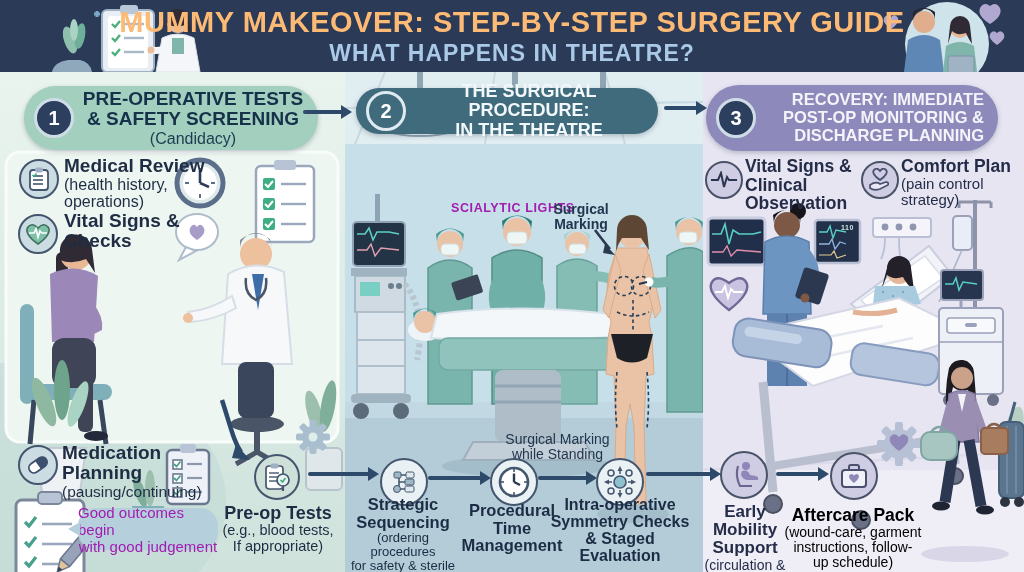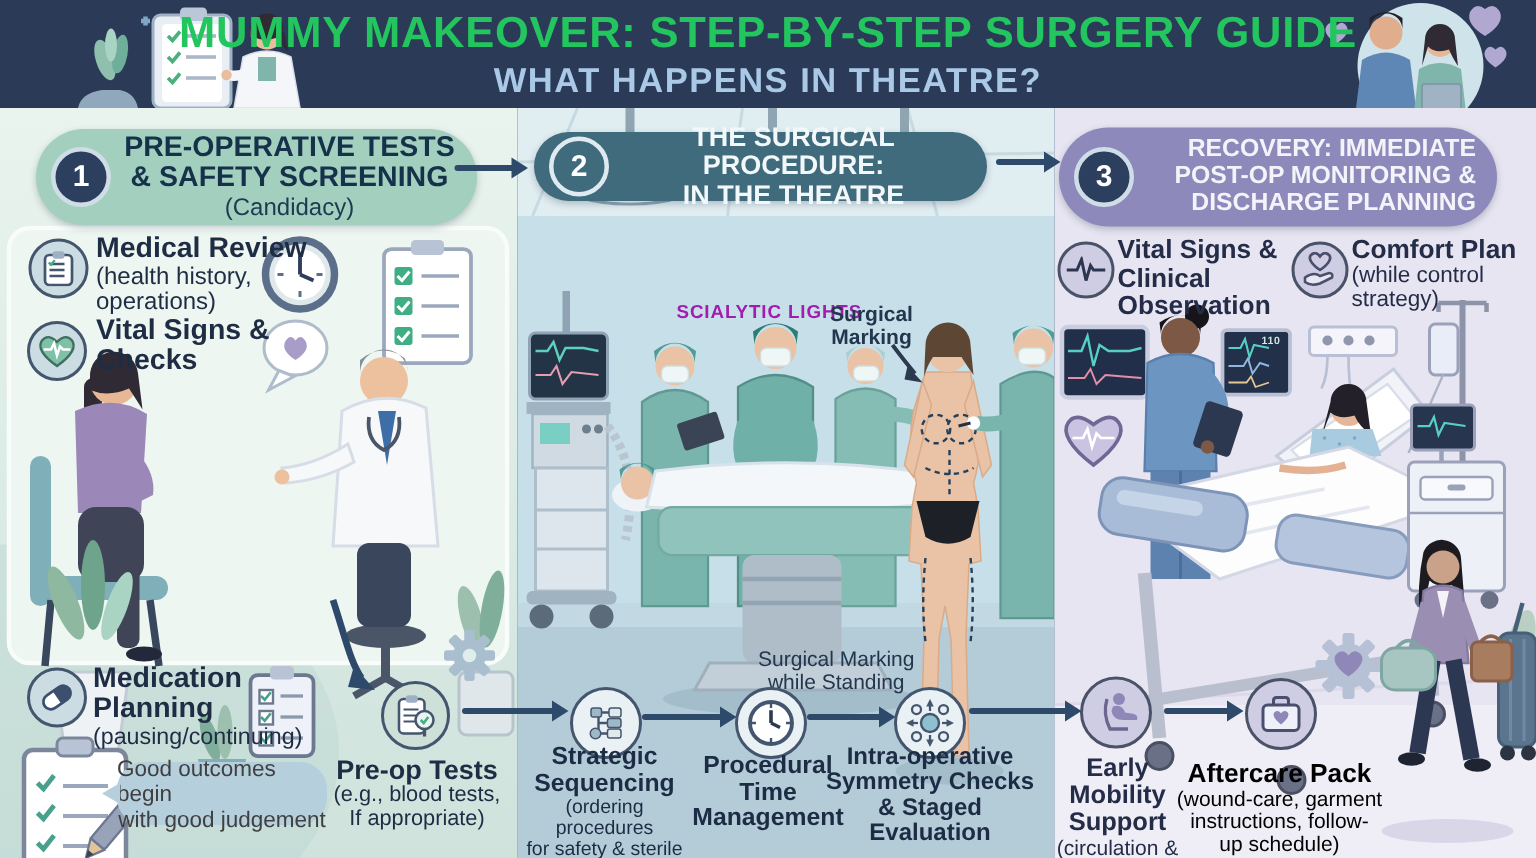--- a/index.html
+++ b/index.html
@@ -1,21 +1,21 @@
 <!DOCTYPE html>
 <html><head>
 <meta charset="utf-8">
 <style>
   html,body{margin:0;padding:0;background:#ffffff;}
   #stage{position:relative;width:1024px;height:572px;overflow:hidden;
          font-family:"Liberation Sans",sans-serif;color:#1e2c44;background:#2a3a57;}
   
   #hdr{position:absolute;left:0;top:0;width:1024px;height:72px;background:#2a3a57;}
   .h-title{position:absolute;left:0;top:6px;width:1024px;text-align:center;
-           font-weight:700;font-size:29px;letter-spacing:.5px;color:#22c55e;white-space:nowrap;}
+           font-weight:700;font-size:29px;letter-spacing:.5px;color:#fdba74;white-space:nowrap;}
   .h-sub{position:absolute;left:0;top:40px;width:1024px;text-align:center;
          font-weight:700;font-size:23px;letter-spacing:1px;color:#a9c9e6;white-space:nowrap;}
   .hart{position:absolute;top:0;height:72px;}
   
   .panel{position:absolute;top:72px;height:500px;overflow:hidden;}
   #p1{left:0;width:345px;background:linear-gradient(180deg,#eaf4ee 0%,#ddece6 45%,#cfe2dc 100%);}
   #p2{left:345px;width:358px;background:#c7dfe9;}
   #p3{left:703px;width:321px;background:#e7e5f2;}
   .scene{position:absolute;left:0;top:0;}
   
@@ -41,21 +41,21 @@
   .cicon{position:absolute;border-radius:50%;display:flex;align-items:center;justify-content:center;}
   .ci-g{background:#ccdce3;border:2.5px solid #44566e;}
   .ci-b{background:#e9f1f4;border:2.5px solid #44566e;}
   .ci-p{background:#cfcde4;border:2.5px solid #4a5268;}
   
   .arrow{position:absolute;background:#2e4a6b;height:3.5px;border-radius:2px;}
   .arrow::after{content:"";position:absolute;right:-9px;top:-5.2px;width:0;height:0;
     border-left:11px solid #2e4a6b;border-top:7px solid transparent;border-bottom:7px solid transparent;}
   
   #quote{position:absolute;left:78px;top:436px;width:140px;height:42px;background:#b6cfdd;border-radius:18px;
-         display:flex;flex-direction:column;align-items:center;justify-content:center;font-size:15px;color:#404040;}
+         display:flex;flex-direction:column;align-items:center;justify-content:center;font-size:15px;color:#a21caf;}
   #quote::before{content:"";position:absolute;left:-10px;top:14px;border-right:12px solid #b6cfdd;
          border-top:7px solid transparent;border-bottom:7px solid transparent;}
   .tiny-mon{position:absolute;color:#cfe6e2;font-size:7px;font-weight:700;letter-spacing:.5px;}
 </style>
 </head>
 <body>
 
 <div id="stage">
 
   <div id="hdr">
@@ -683,21 +683,21 @@
       <span class="b" style="display:block;font-size:17.5px">Observation</span>
     </div>
     <div class="cicon ci-p" style="left:158px;top:89px;width:34px;height:34px">
       <svg width="26" height="24" viewBox="0 0 26 24">
           <path d="M13 12 C7 8 5 4 7 2 q3 -3 6 1 q3 -4 6 -1 c2 2 0 6 -6 10 Z" fill="none" stroke="#4a4f6e" stroke-width="1.8"></path>
           <path d="M3 17 q6 -4 10 -1 l6 -2 q3 0 2 3 l-8 4 q-6 2 -10 -1 Z" fill="#e9e7f3" stroke="#4a4f6e" stroke-width="1.7"></path>
         </svg>
     </div>
     <div class="txt" style="left:198px;top:85px;color:#242c48">
       <span class="b" style="display:block;font-size:17.5px">Comfort Plan</span>
-      <span style="display:block;font-size:15px">(while control</span>
+      <span style="display:block;font-size:15px">(pain control</span>
       <span style="display:block;font-size:15px">strategy)</span>
     </div>
 
     <div class="cicon ci-p" style="left:17px;top:379px;width:44px;height:44px">
       <svg width="30" height="30" viewBox="0 0 30 30">
           <circle cx="17" cy="6" r="4" fill="#8f87b8"></circle>
           <path d="M13 11 q6 -2 8 4 l6 1 q3 1 2 4 l-9 0 q-7 0 -8 -6 Z" fill="#8f87b8"></path>
           <path d="M9 6 q-3 10 2 20 h12" fill="none" stroke="#6c6590" stroke-width="2.2"></path>
         </svg>
     </div>

